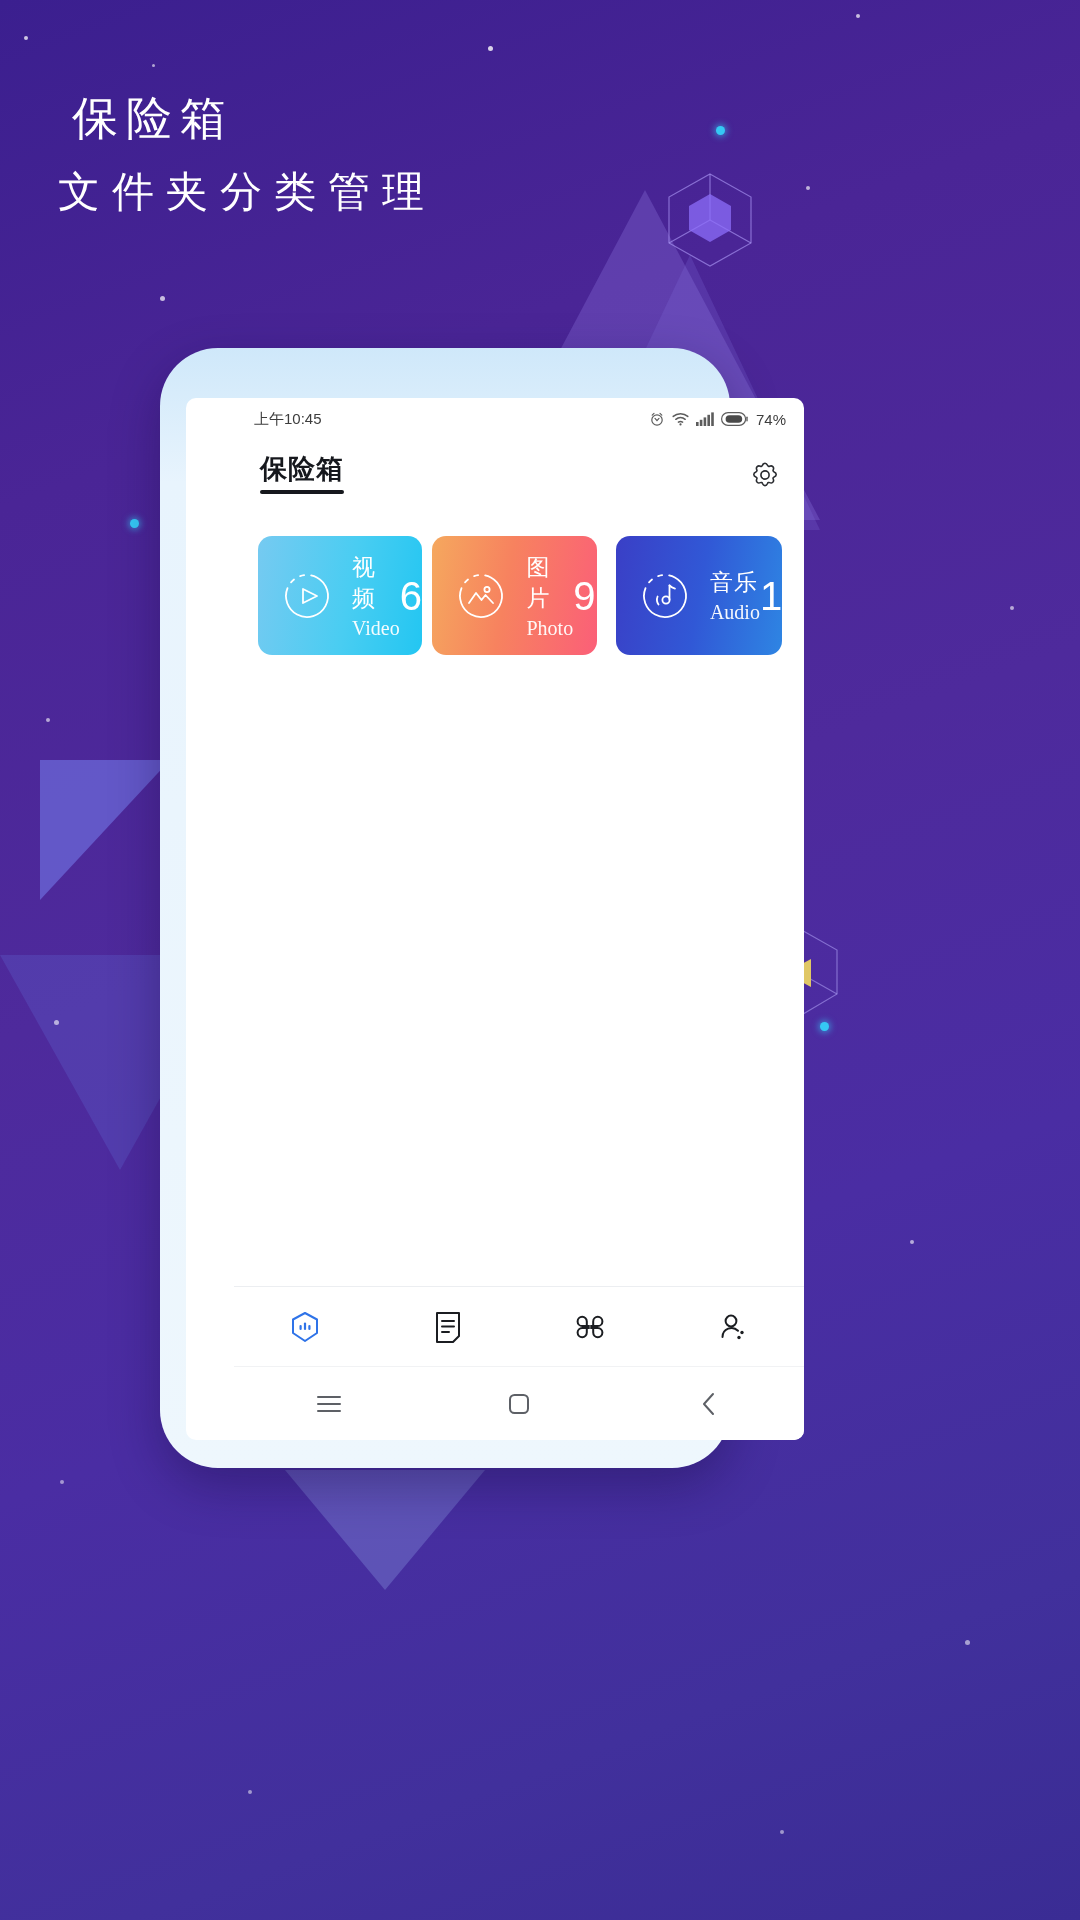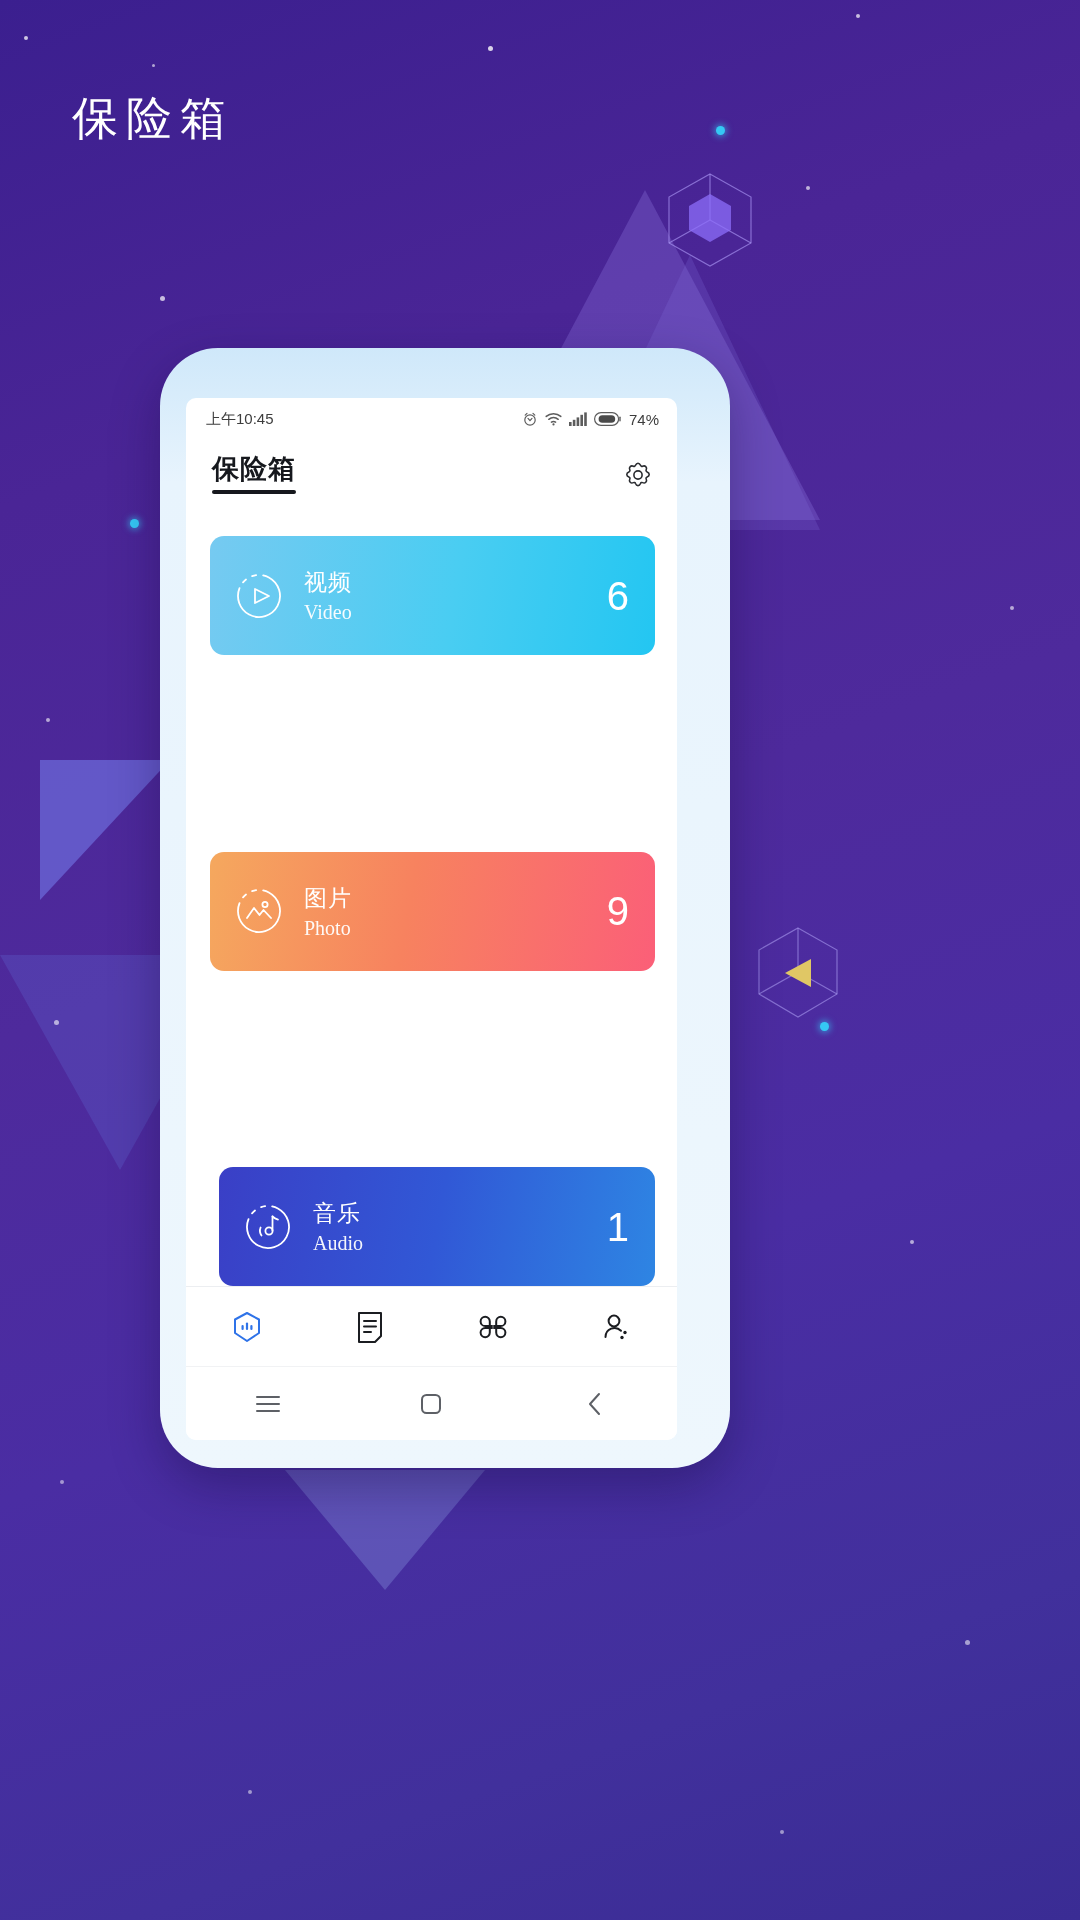--- a/index.html
+++ b/index.html
@@ -114,27 +114,28 @@
     width: 570px;
     height: 1120px;
     border-radius: 58px;
     background: linear-gradient(180deg, #cfe8fa 0%, #e8f4fd 12%, #eef7fd 100%);
     box-shadow: 0 18px 48px rgba(20,8,60,0.35);
   }
   .phone-inner {
     position: absolute;
     left: 26px;
     top: 50px;
-    width: 491px;
+    width: 618px;
     height: 1042px;
     border-radius: 10px;
     background: #ffffff;
     overflow: hidden;
     display: flex;
     flex-direction: column;
+    padding-left: 48px;
   }
 
   
   .statusbar {
     height: 42px;
     flex: 0 0 42px;
     display: flex;
     align-items: center;
     justify-content: space-between;
     padding: 0 18px 0 20px;
@@ -177,23 +178,22 @@
     margin-top: 4px;
     width: 34px; height: 34px;
     display: flex; align-items: center; justify-content: center;
   }
 
   
   .card-list {
     flex: 1 1 auto;
     padding: 14px 22px 0 24px;
     display: flex;
-    flex-direction: column;
+    flex-direction: row;
     gap: 10px;
-    justify-content: space-between;
   }
   .card {
     position: relative;
     height: 119px;
     border-radius: 14px;
     display: flex;
     align-items: center;
     padding: 0 26px 0 22px;
     color: #ffffff;
     overflow: hidden;
@@ -291,20 +291,21 @@
     <div class="star" style="left:60px;  top:1480px;width:4px;  height:4px; opacity:.5;"></div>
     <div class="star" style="left:965px; top:1640px;width:5px;  height:5px; opacity:.55;"></div>
     <div class="star" style="left:248px; top:1790px;width:4px;  height:4px; opacity:.5;"></div>
     <div class="star" style="left:780px; top:1830px;width:4px;  height:4px; opacity:.5;"></div>
   </div>
 
   <div class="headline">
     <div class="headline-row">
       <span class="h-small">保险箱</span>
     </div>
+    <div class="subhead">文件夹分类管理</div>
   </div>
 
   <div class="phone-outer">
     <div class="phone-inner">
 
       <div class="statusbar">
         <span>上午10:45</span>
         <span class="status-right">
           <svg width="16" height="16" viewBox="0 0 16 16">
             <circle cx="8" cy="9" r="5.2" fill="none" stroke="#5c5c5c" stroke-width="1.2"></circle>

